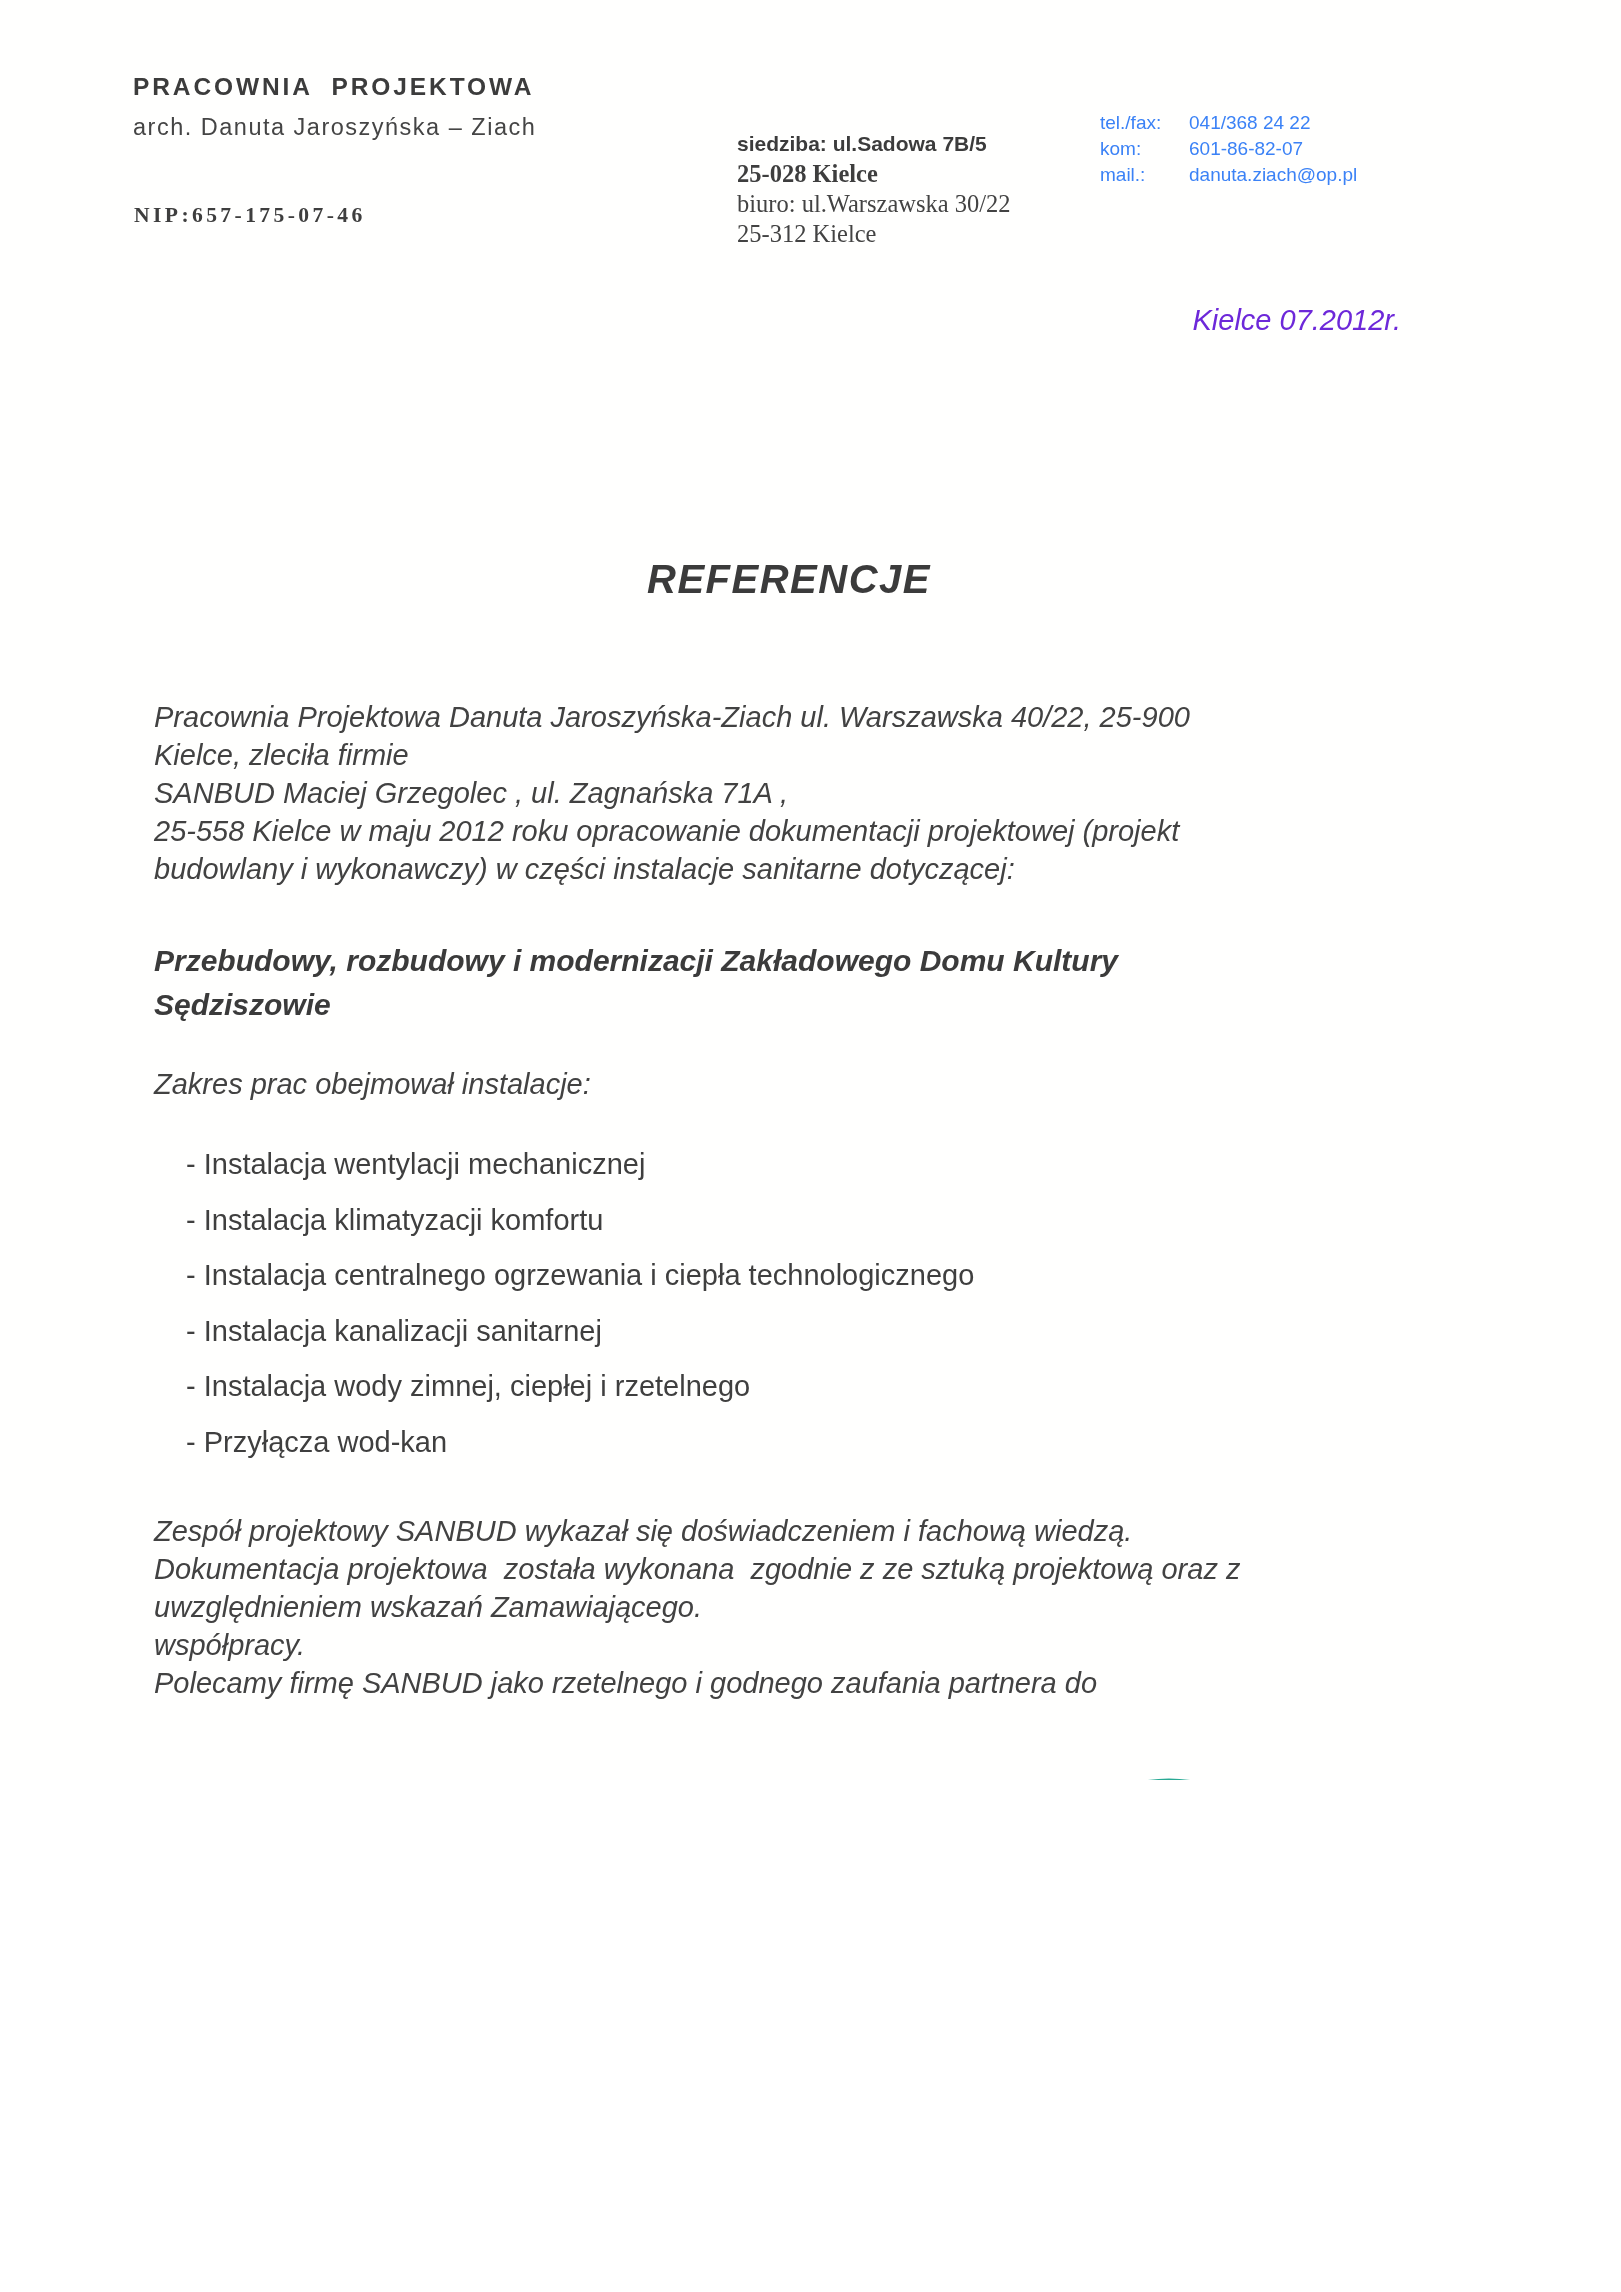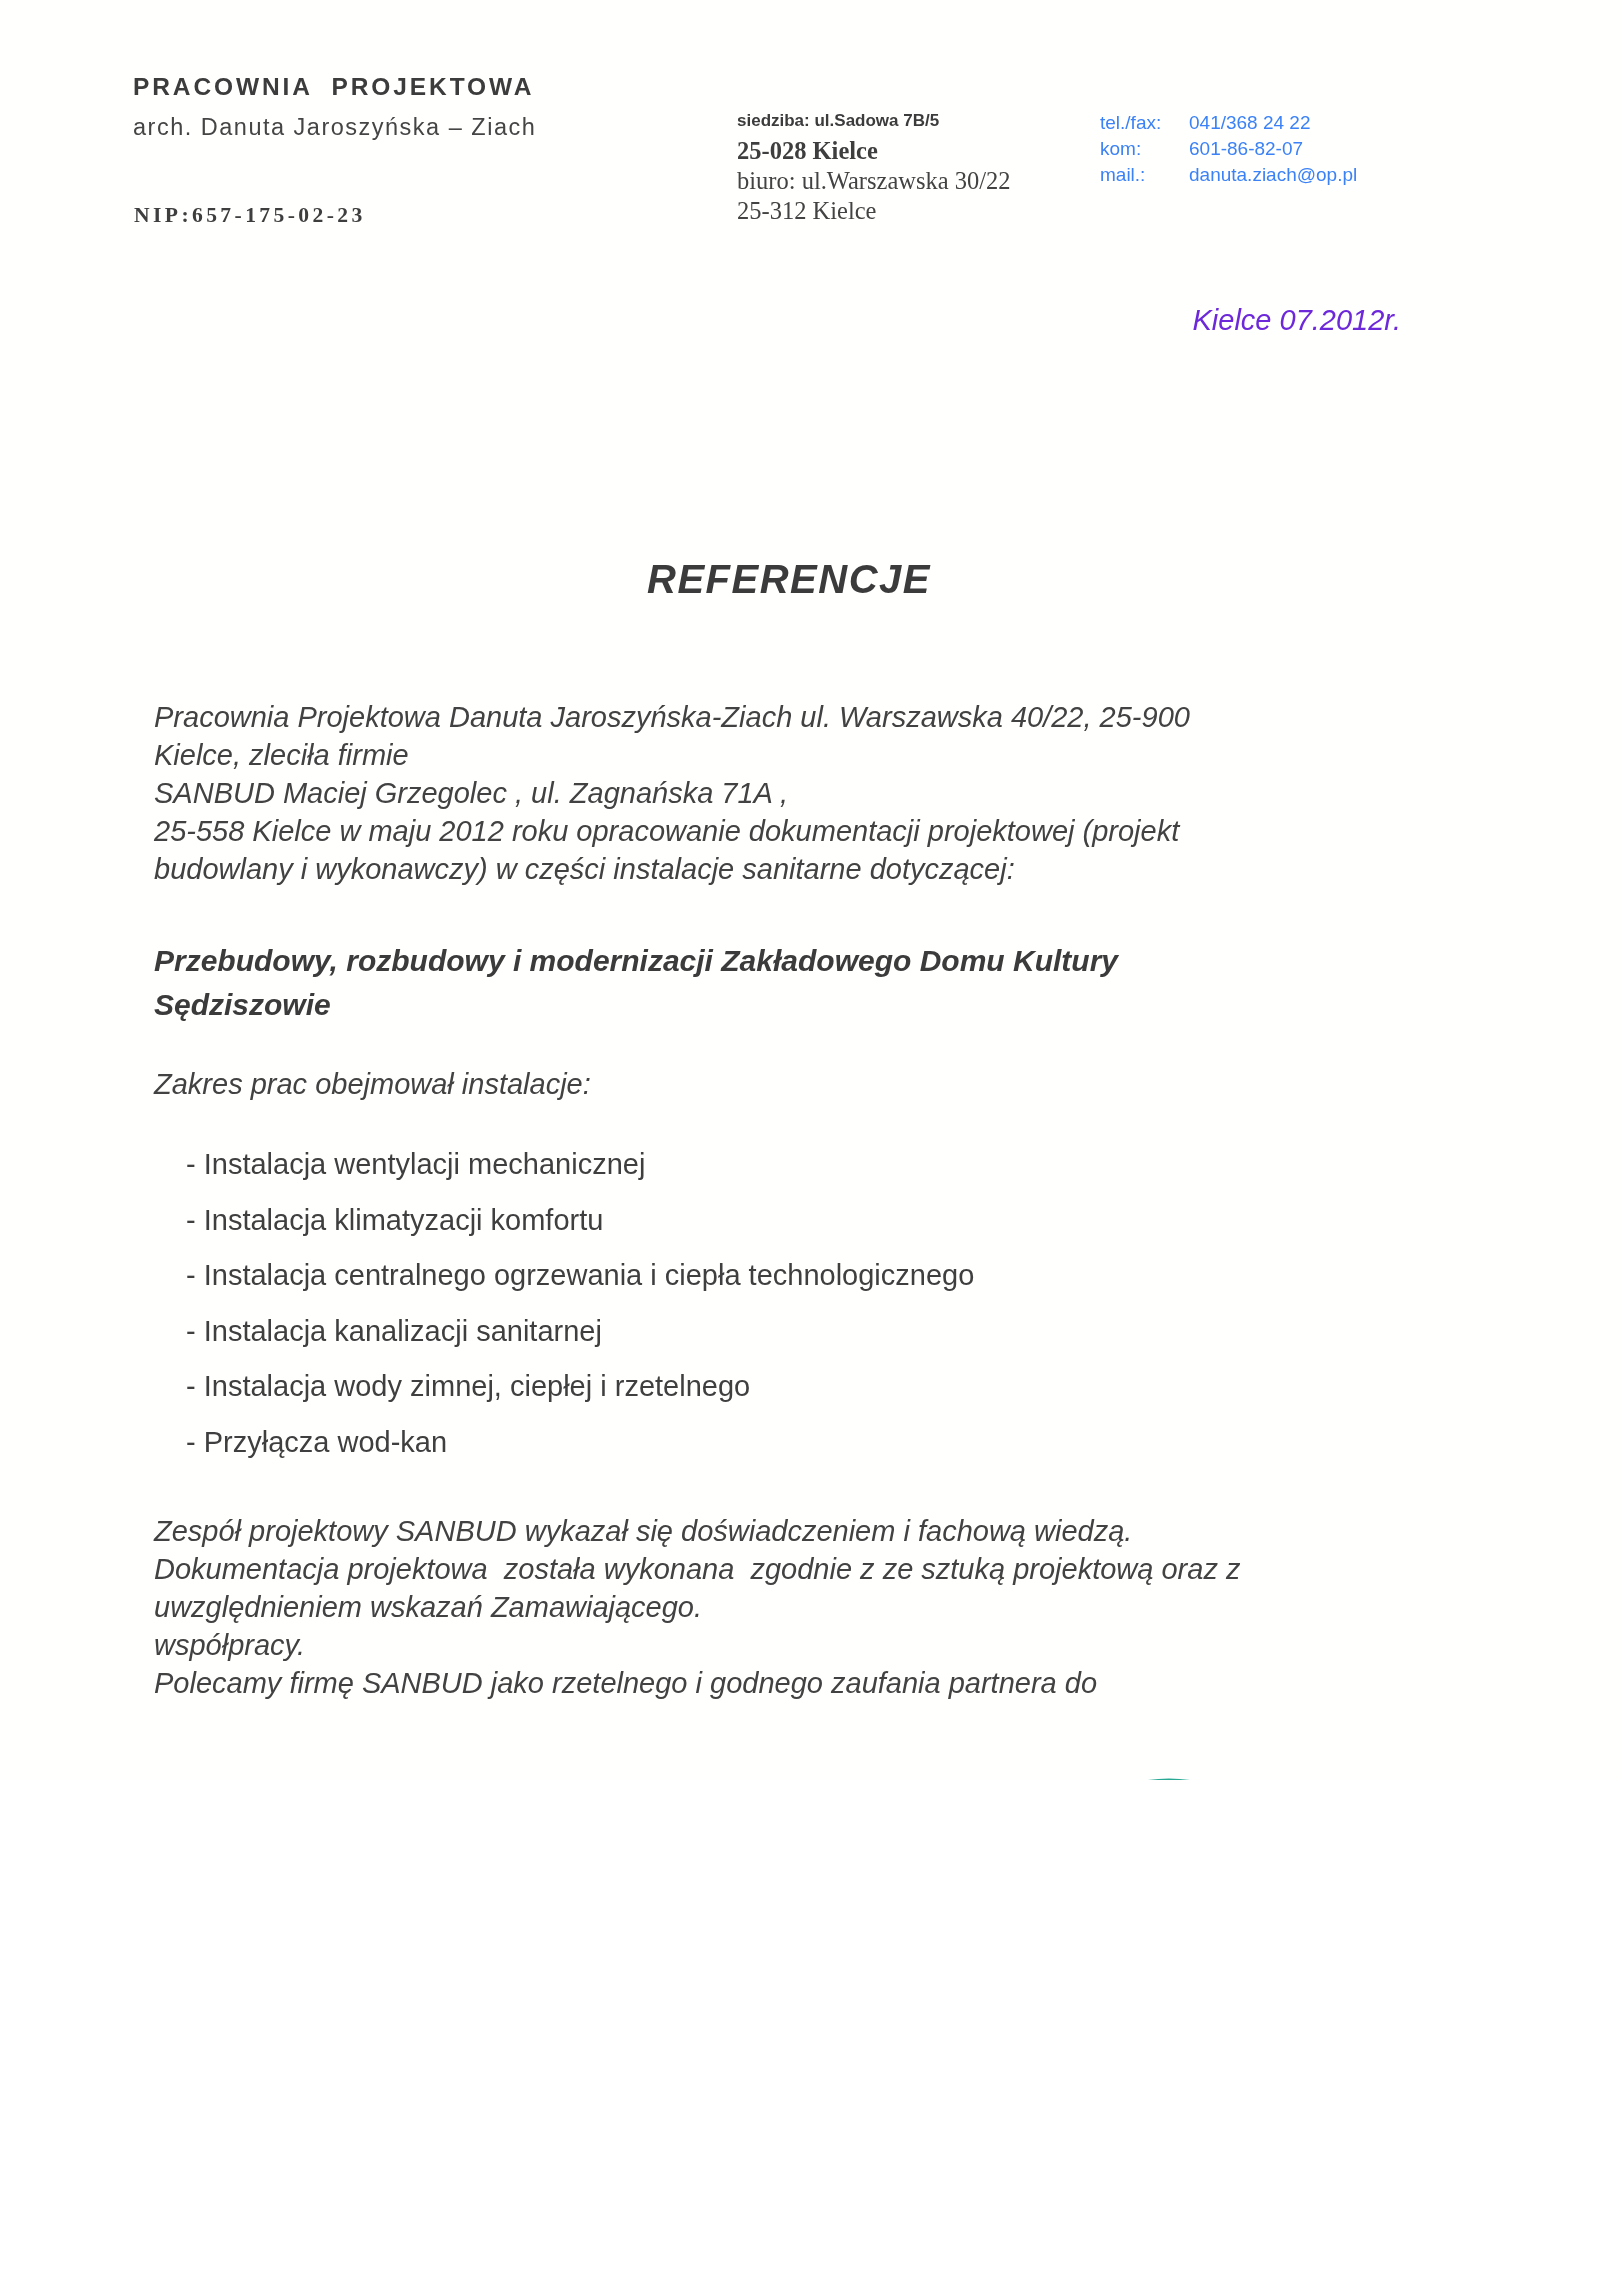--- a/index.html
+++ b/index.html
@@ -14,21 +14,21 @@
   
   .lh-left{position:absolute;left:133px;top:73px;}
   .lh-company{font-weight:bold;font-size:24.5px;letter-spacing:2.9px;word-spacing:9.8px;color:#3c3c3c;}
   .lh-arch{font-size:23.5px;letter-spacing:1.5px;margin-top:13px;color:#454545;}
   .lh-nip{
     position:absolute;left:134px;top:203px;
     font-family:"Liberation Serif",serif;font-weight:bold;
     font-size:21.6px;letter-spacing:3.4px;color:#3e3e3e;
   }
   .lh-mid{position:absolute;left:737px;top:106px;line-height:30px;}
-  .lh-mid .sb{font-weight:bold;font-size:17px;color:#3c3c3c;}
+  .lh-mid .sb{font-weight:bold;font-size:21px;color:#3c3c3c;margin-top:23px;}
   .lh-mid .sfb{font-family:"Liberation Serif",serif;font-weight:bold;font-size:24.5px;color:#3e3e3e;}
   .lh-mid .sf{font-family:"Liberation Serif",serif;font-size:24.5px;color:#434343;}
   .lh-right{position:absolute;left:1100px;top:110px;font-size:19px;line-height:26px;color:#3b82f6;}
   .lh-right .lbl{display:inline-block;min-width:89px;}
   
   .dateline{
     position:absolute;top:304px;right:220px;
     font-style:italic;font-size:29px;color:#6d28d9;
   }
   .doc-title{
@@ -56,21 +56,21 @@
 </head>
 <body>
 
 <div class="page">
 
   <header>
     <div class="lh-left">
       <div class="lh-company">PRACOWNIA PROJEKTOWA</div>
       <div class="lh-arch">arch. Danuta Jaroszyńska – Ziach</div>
     </div>
-    <div class="lh-nip">NIP:657-175-02-23</div>
+    <div class="lh-nip">NIP:657-175-07-46</div>
 
     <div class="lh-mid">
       <div class="sb">siedziba: ul.Sadowa 7B/5</div>
       <div class="sfb">25-028 Kielce</div>
       <div class="sf">biuro: ul.Warszawska 30/22</div>
       <div class="sf">25-312 Kielce</div>
     </div>
 
     <div class="lh-right">
       <div><span class="lbl">tel./fax:</span><span>041/368 24 22</span></div>

